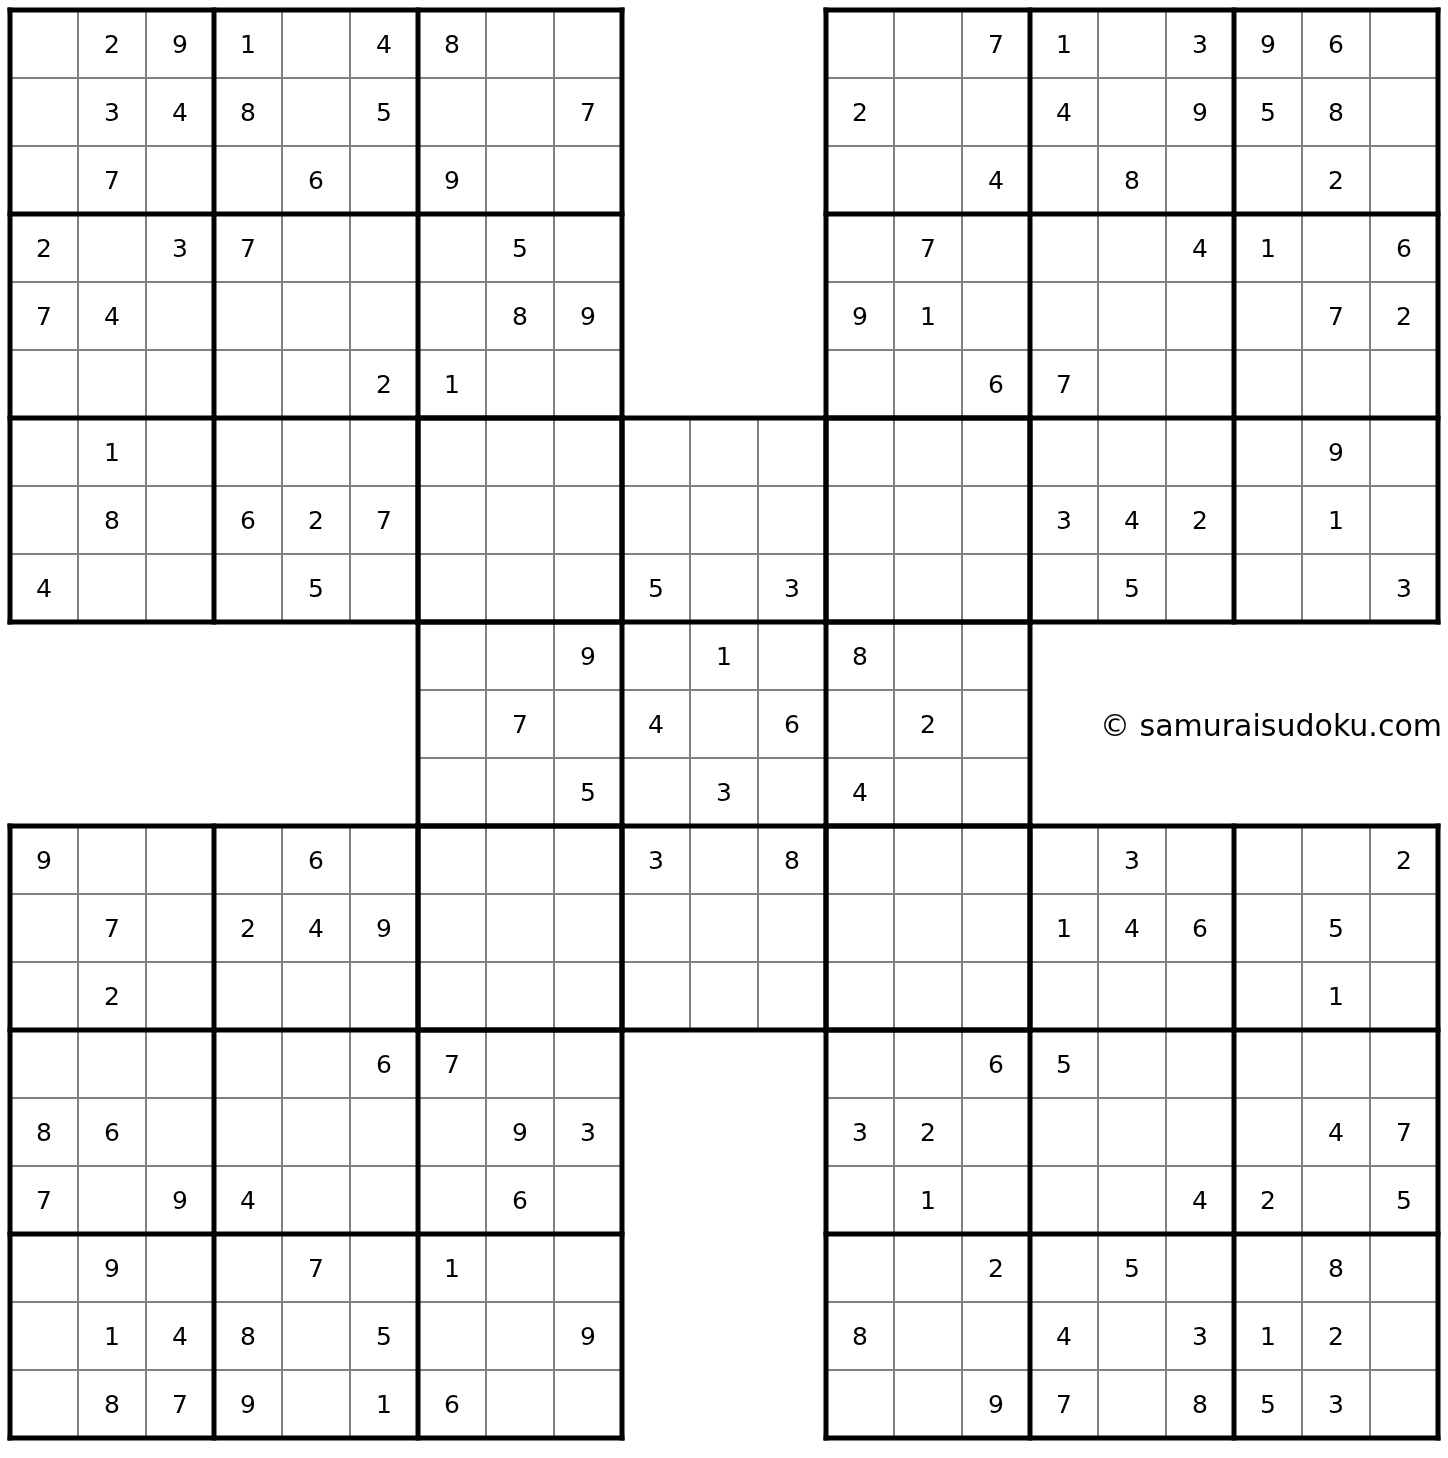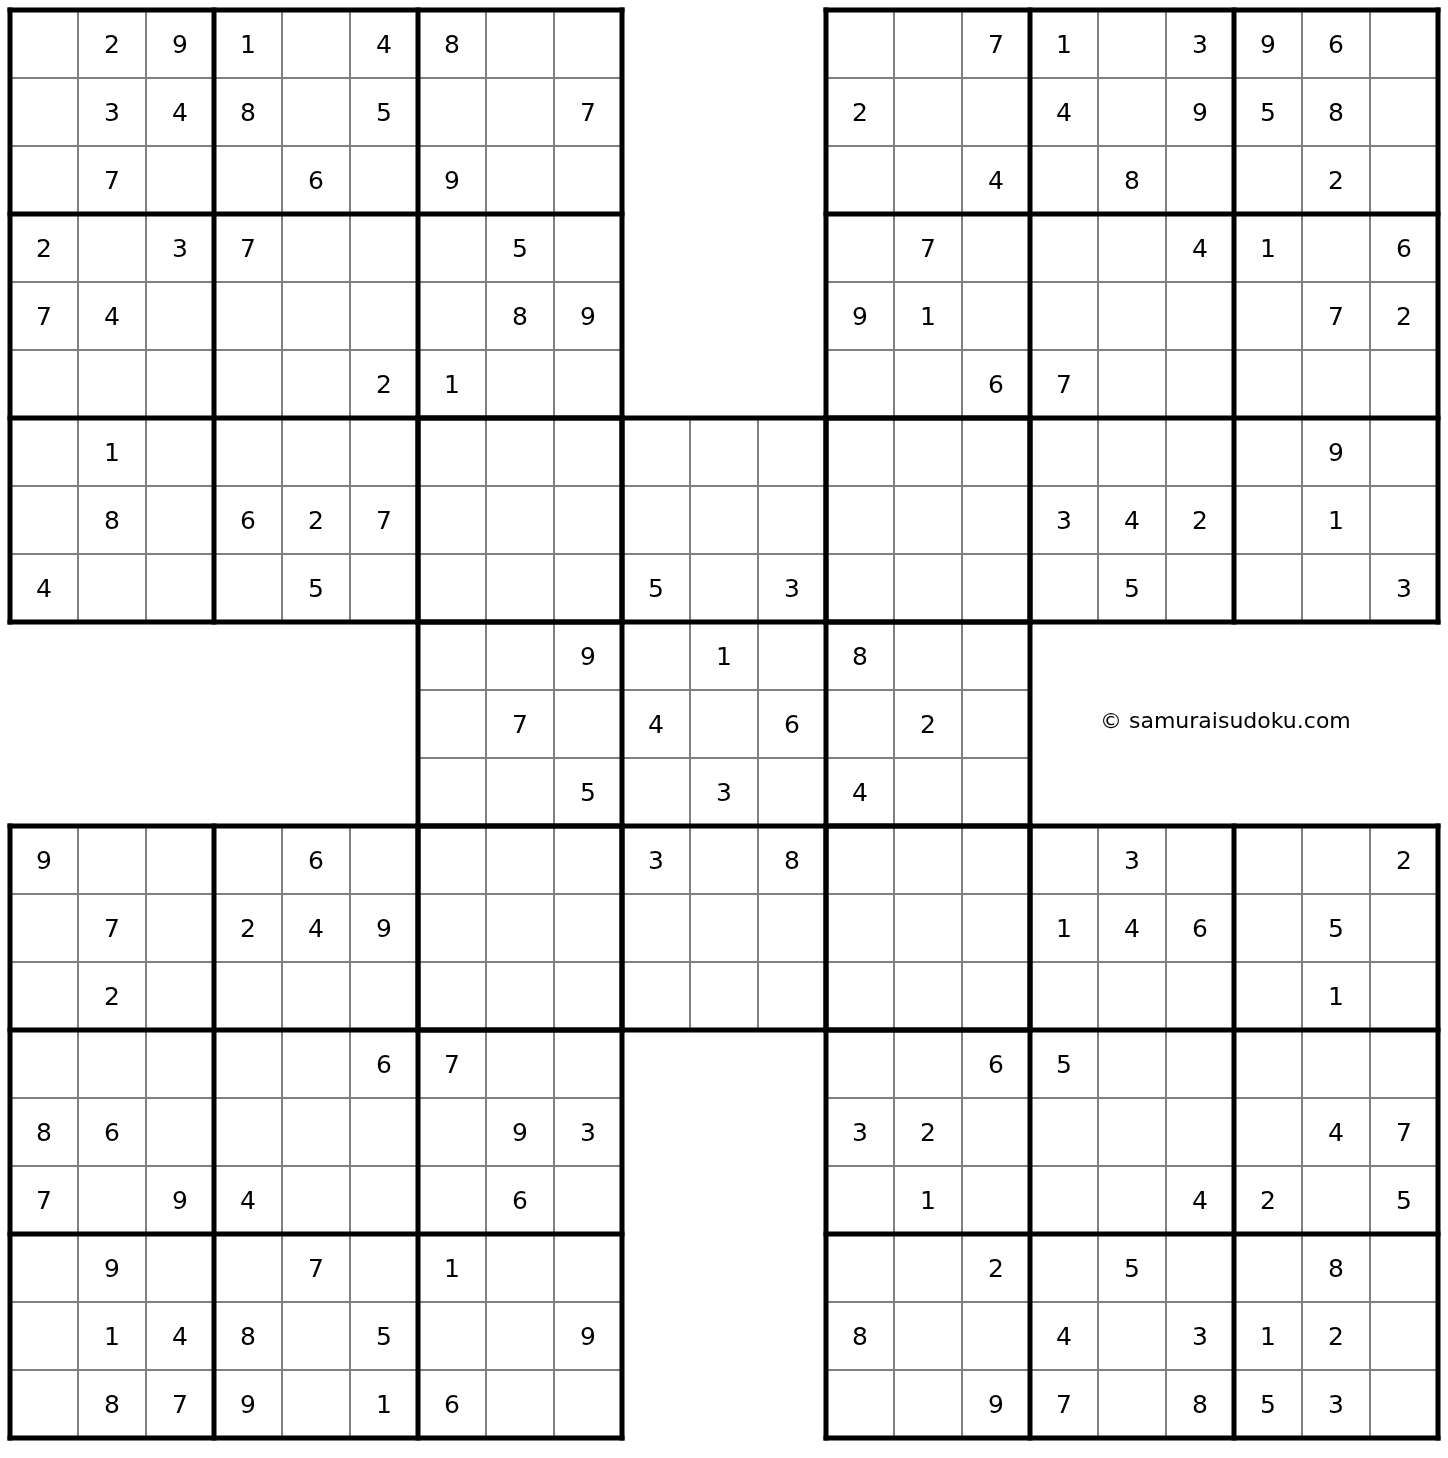--- a/index.html
+++ b/index.html
@@ -40,21 +40,21 @@
       left: 0;
       top: 0;
       width: 1448px;
       height: 1458px;
       pointer-events: none;
     }
     .copyright {
       position: absolute;
       left: 1100px;
       top: 708px;
-      font-size: 22px;
+      font-size: 30px;
       color: #000000;
       font-family: "DejaVu Sans", "Liberation Sans", sans-serif;
       white-space: nowrap;
     }
   </style>
 </head>
 <body>
 
 <div id="board">
   <div id="cells">

